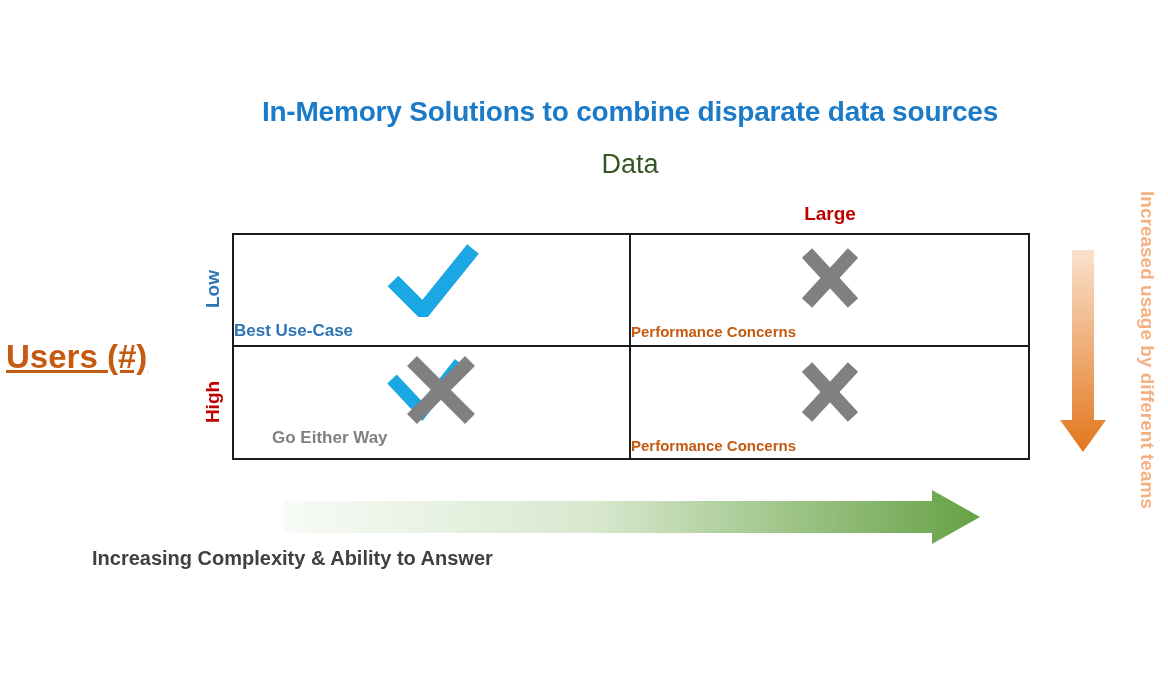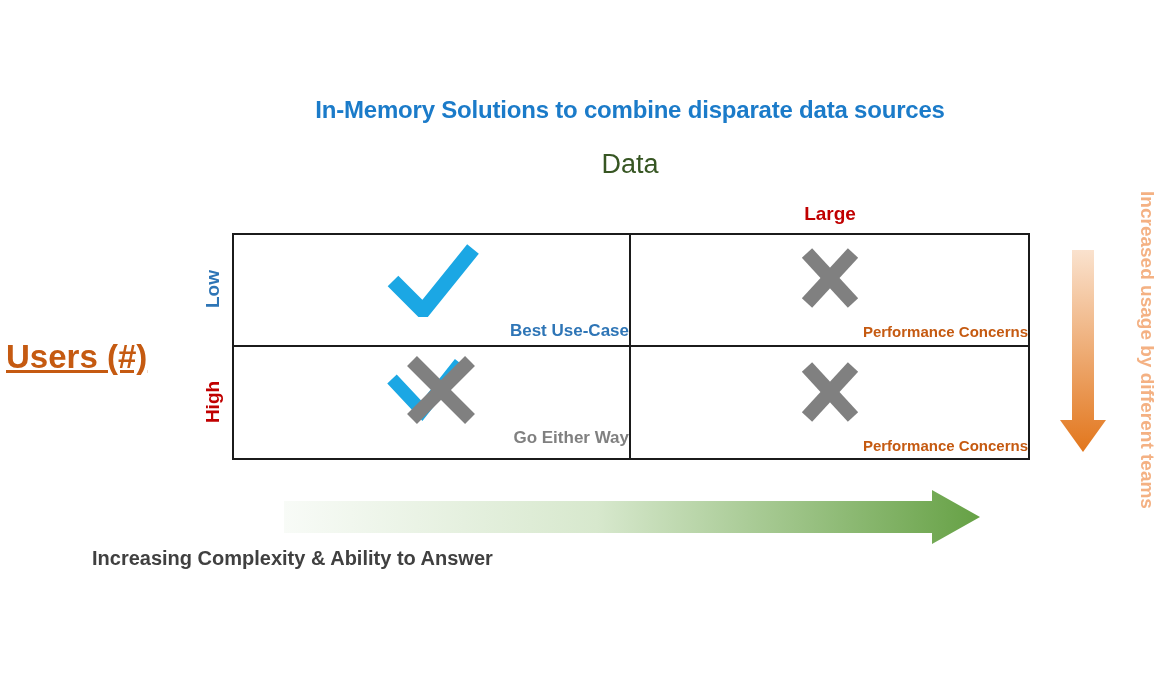--- a/index.html
+++ b/index.html
@@ -7,21 +7,21 @@
   .canvas {
     position:relative;
     width:1168px; height:696px;
     background:#ffffff;
     font-family:"Liberation Sans", sans-serif;
     overflow:hidden;
   }
   .slide-title {
     position:absolute; left:92px; top:96px; width:1076px;
     text-align:center;
-    font-size:24px; font-weight:bold; color:#1b7bc9;
+    font-size:28px; font-weight:bold; color:#1b7bc9;
     letter-spacing:-0.2px;
   }
   .x-axis-title {
     position:absolute; left:92px; top:149px; width:1076px;
     text-align:center;
     font-size:27px; font-weight:normal; color:#375623;
   }
   .col-label { position:absolute; top:203px; text-align:center; font-size:19px; font-weight:bold; }
   .col-label.small { left:232px; width:398px; color:#2e75b6; }
   .col-label.large { left:630px; width:400px; color:#c00000; }
@@ -41,25 +41,25 @@
   .cell { position:relative; }
   .cell.c0, .cell.c2 { border-right:2px solid #1b1b1b; }
   .cell.c0, .cell.c1 { border-bottom:2px solid #1b1b1b; }
   .mark { position:absolute; left:50%; transform:translateX(-50%); }
   .cell.c0 .mark { top:8px; }
   .cell.c1 .mark { top:10px; }
   .cell.c2 .mark { top:6px; }
   .cell.c3 .mark { top:12px; }
   .caption {
     position:absolute; left:0; width:100%; bottom:5px;
-    text-align:right; font-weight:bold;
+    text-align:left; font-weight:bold;
   }
   .cell.c0 .caption { color:#2e75b6; font-size:17px; bottom:4px; }
   .cell.c1 .caption { color:#c55a11; font-size:15px; bottom:5px; }
-  .cell.c2 .caption { color:#808080; font-size:17px; bottom:10px; }
+  .cell.c2 .caption { color:#808080; font-size:17px; bottom:10px;margin-left:38px; }
   .cell.c3 .caption { color:#c55a11; font-size:15px; bottom:4px; }
   .arrow-bottom { position:absolute; left:284px; top:490px; }
   .arrow-bottom-label {
     position:absolute; left:92px; top:547px; width:1060px;
     text-align:left; font-size:20px; font-weight:bold; color:#404040;
   }
   .arrow-right { position:absolute; left:1060px; top:250px; }
   .arrow-right-label {
     position:absolute; left:945px; top:337px; width:400px; height:26px;
     transform:rotate(90deg);

